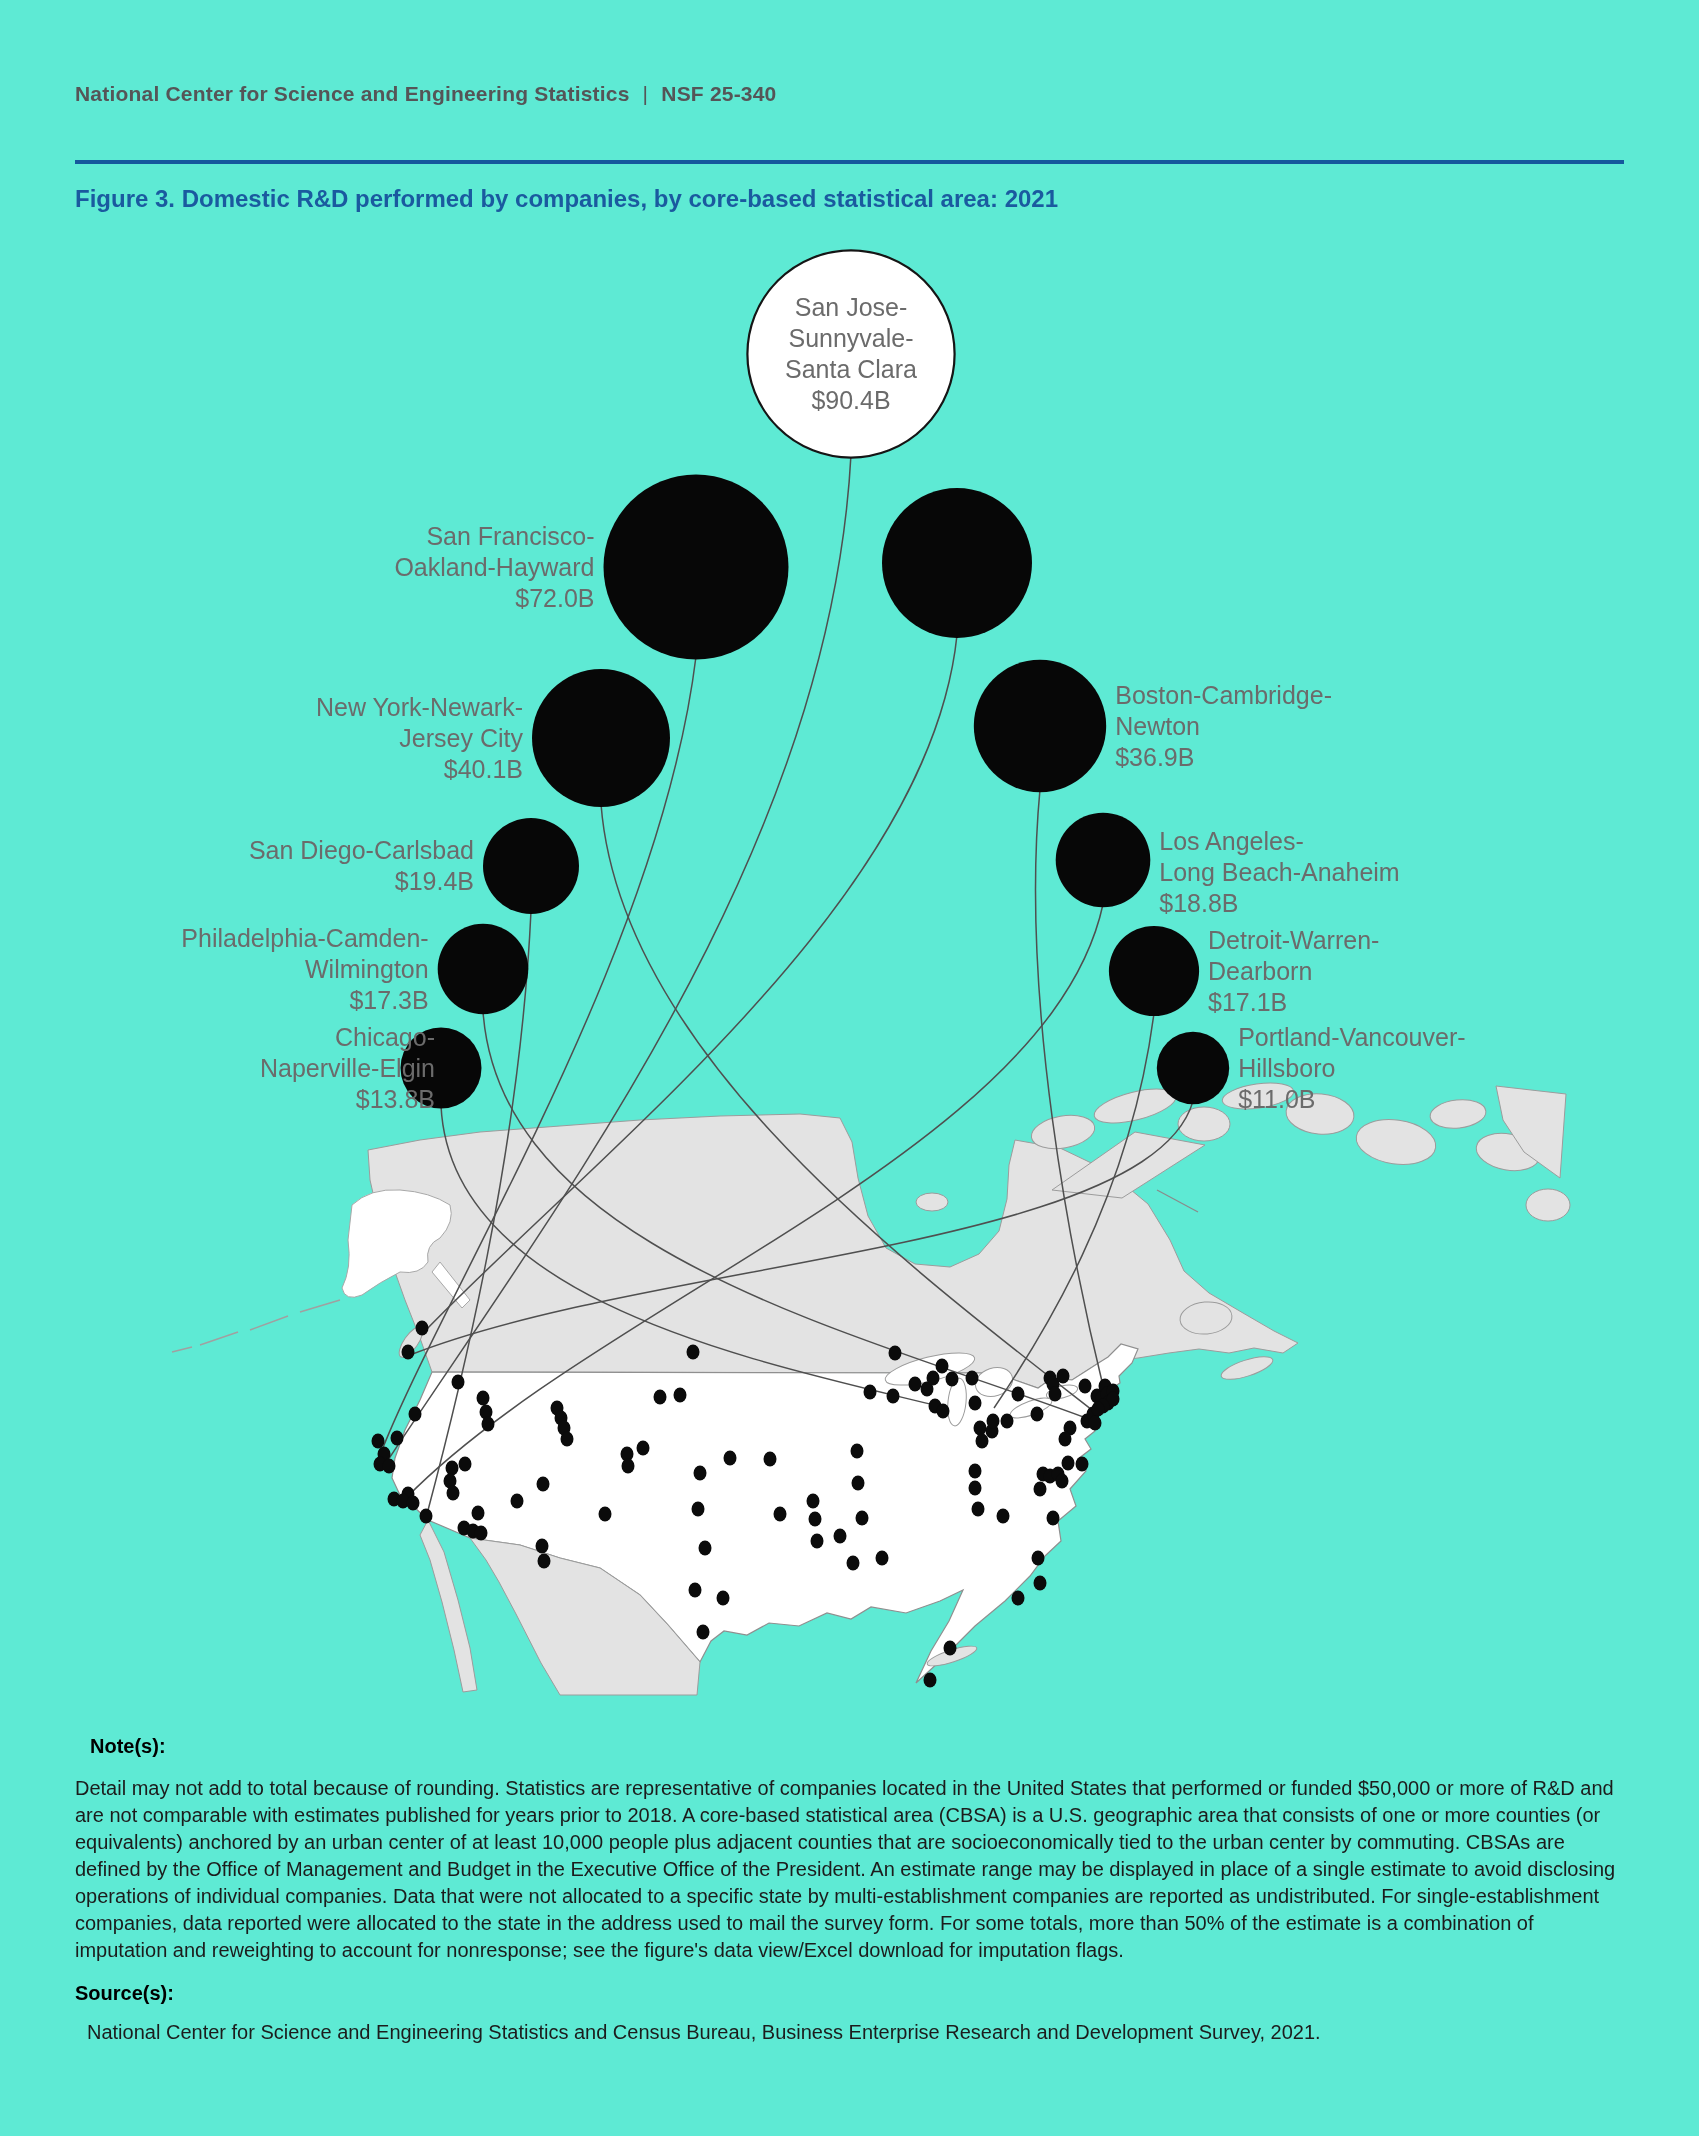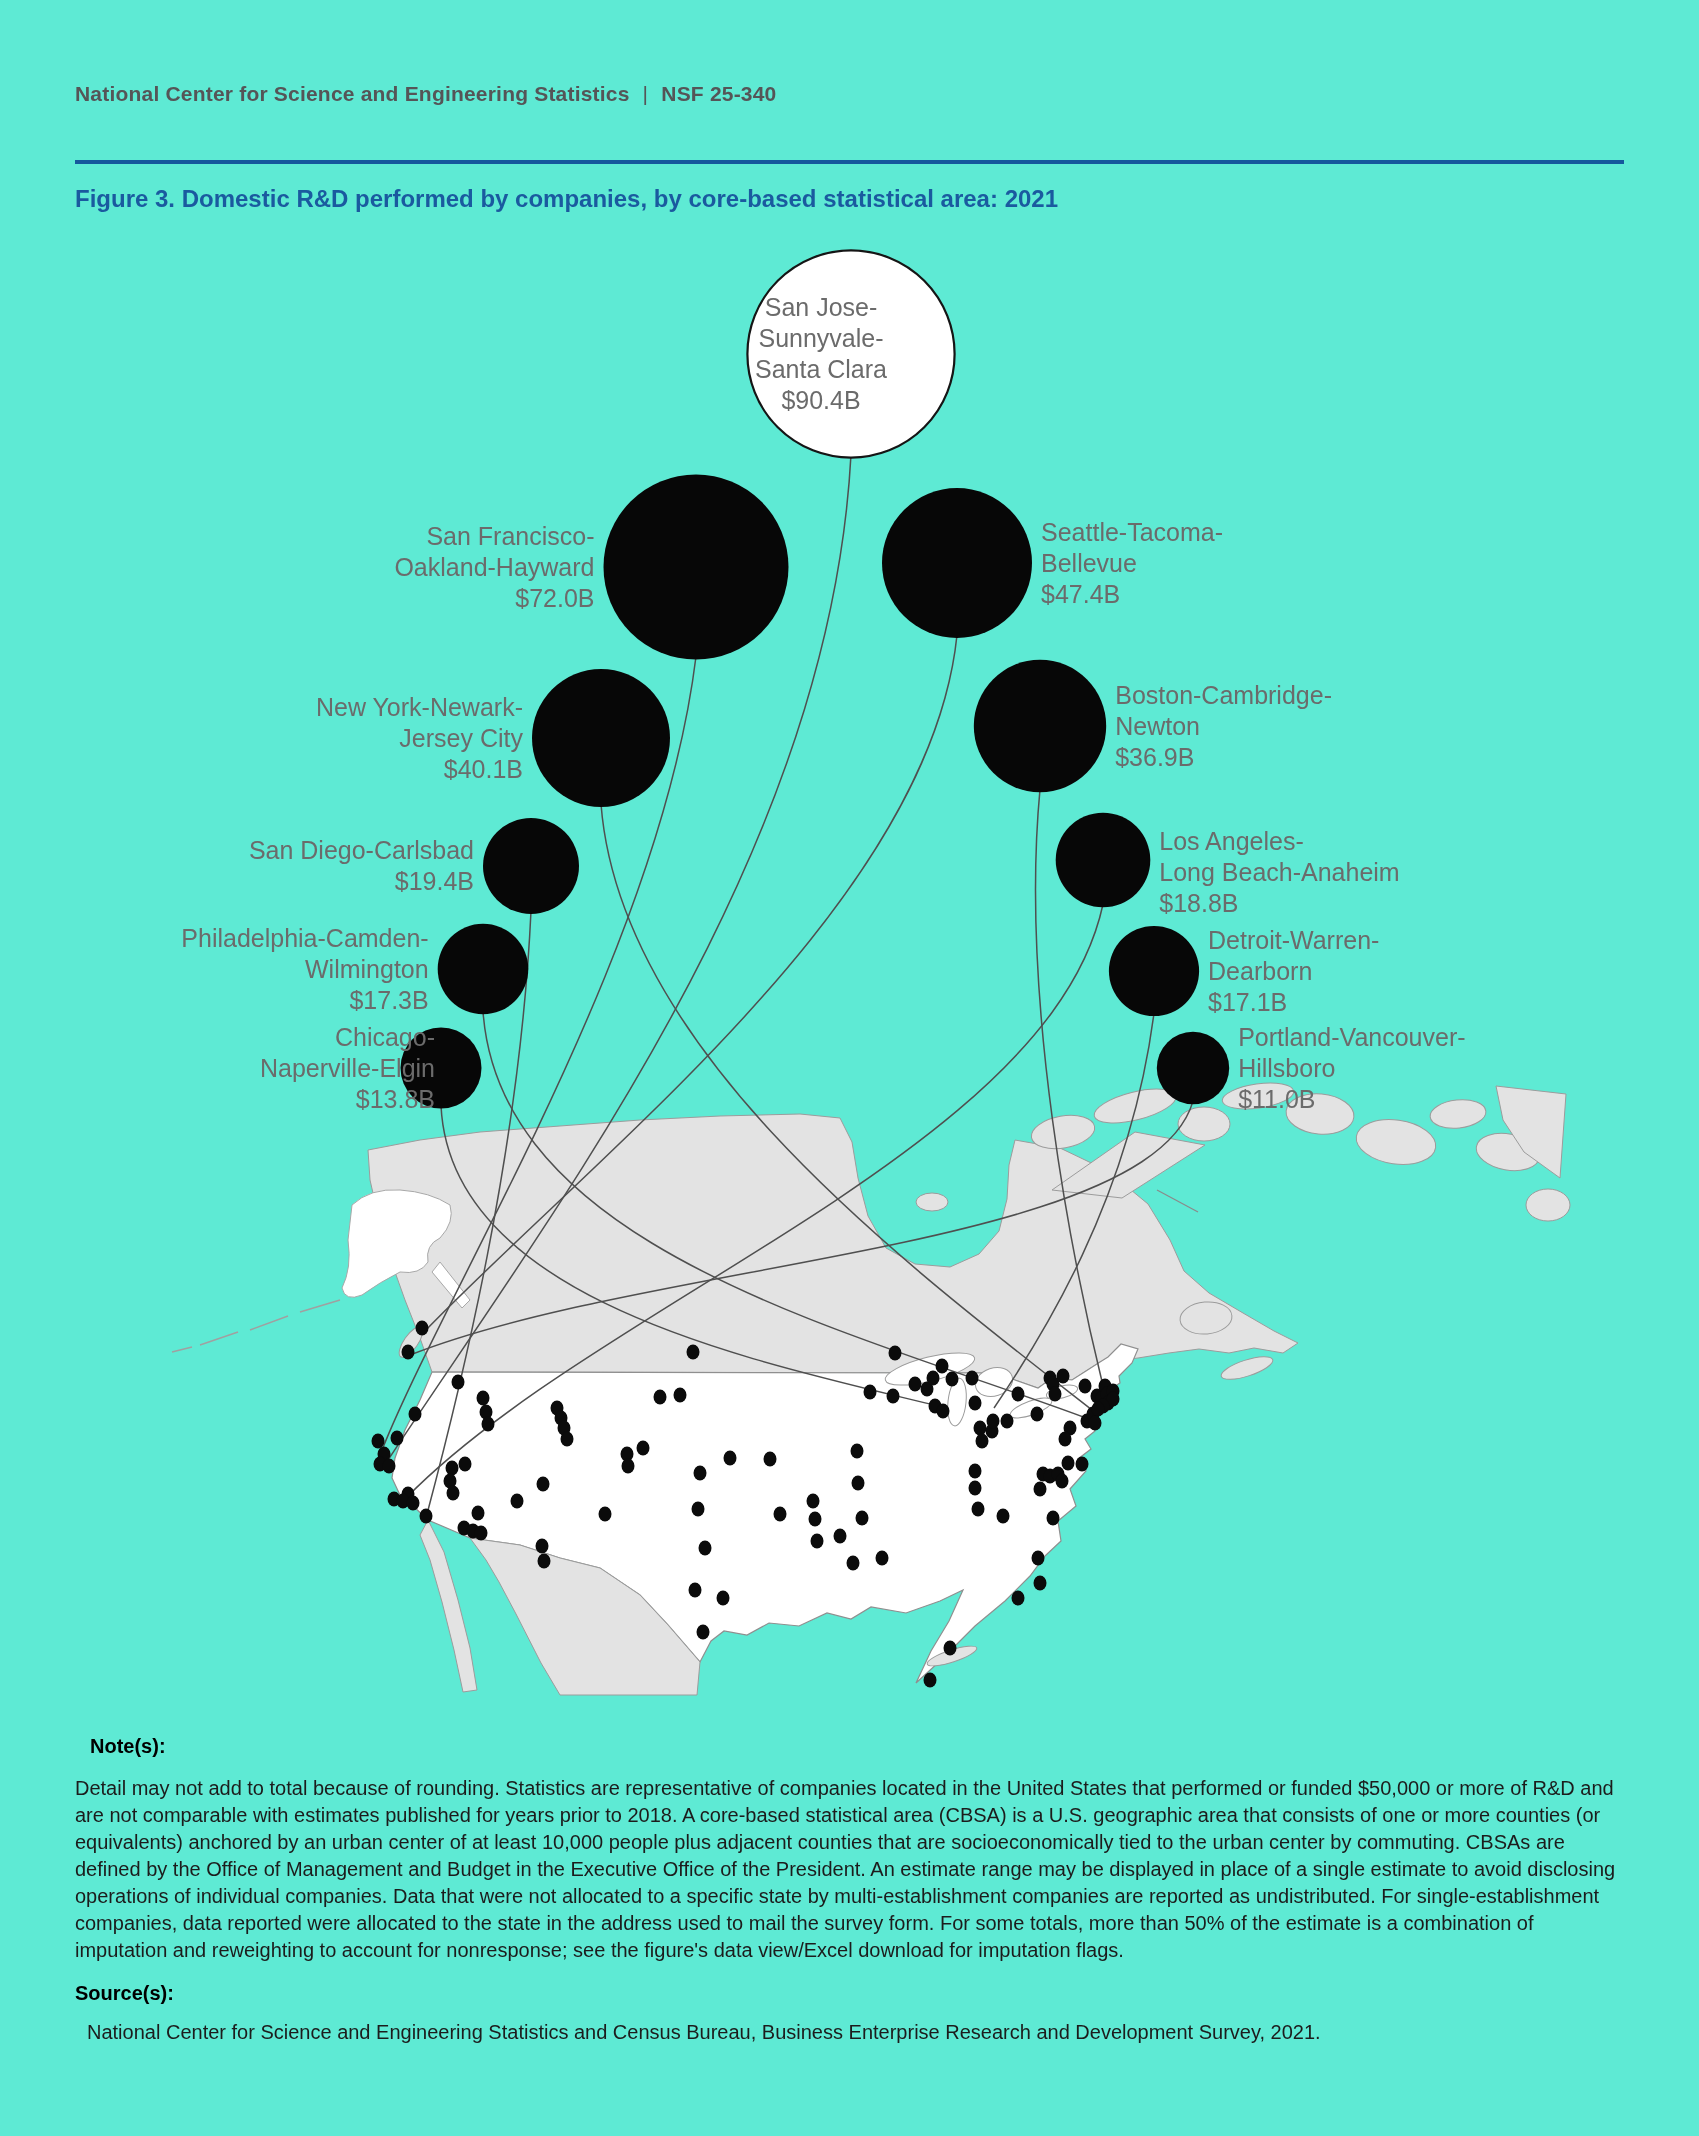--- a/index.html
+++ b/index.html
@@ -219,36 +219,31 @@
         <circle cx="531" cy="866" r="48.0" class="bubble"></circle>
         <circle cx="1103" cy="860" r="47.3" class="bubble"></circle>
         <circle cx="483" cy="969" r="45.3" class="bubble"></circle>
         <circle cx="1154" cy="971" r="45.1" class="bubble"></circle>
         <circle cx="441" cy="1068" r="40.5" class="bubble"></circle>
         <circle cx="1193" cy="1068" r="36.2" class="bubble"></circle>
       </g>
   </svg>
 
   <div class="labels" id="labels">
-      <div class="bubble-label inside" style="left: 821px; top: 354px;">
+      <div class="bubble-label inside" style="left: 851px; top: 354px;">
         <div>San Jose-</div>
         <div>Sunnyvale-</div>
         <div>Santa Clara</div>
         <div>$90.4B</div>
       </div>
       <div class="bubble-label left" style="right: 1104.49px; top: 567px;">
         <div>San Francisco-</div>
         <div>Oakland-Hayward</div>
         <div>$72.0B</div>
       </div>
-      <div class="bubble-label right" style="left: 1041.04px; top: 563px;">
-        <div>Seattle-Tacoma-</div>
-        <div>Bellevue</div>
-        <div>$47.4B</div>
-      </div>
       <div class="bubble-label left" style="right: 1176.02px; top: 738px;">
         <div>New York-Newark-</div>
         <div>Jersey City</div>
         <div>$40.1B</div>
       </div>
       <div class="bubble-label right" style="left: 1115.21px; top: 726px;">
         <div>Boston-Cambridge-</div>
         <div>Newton</div>
         <div>$36.9B</div>
       </div>

